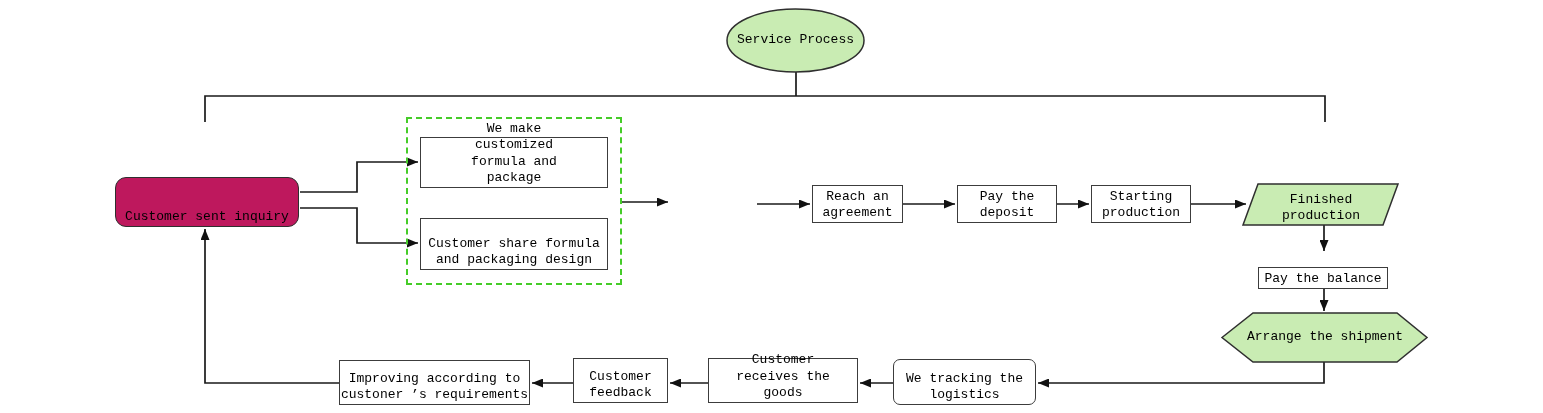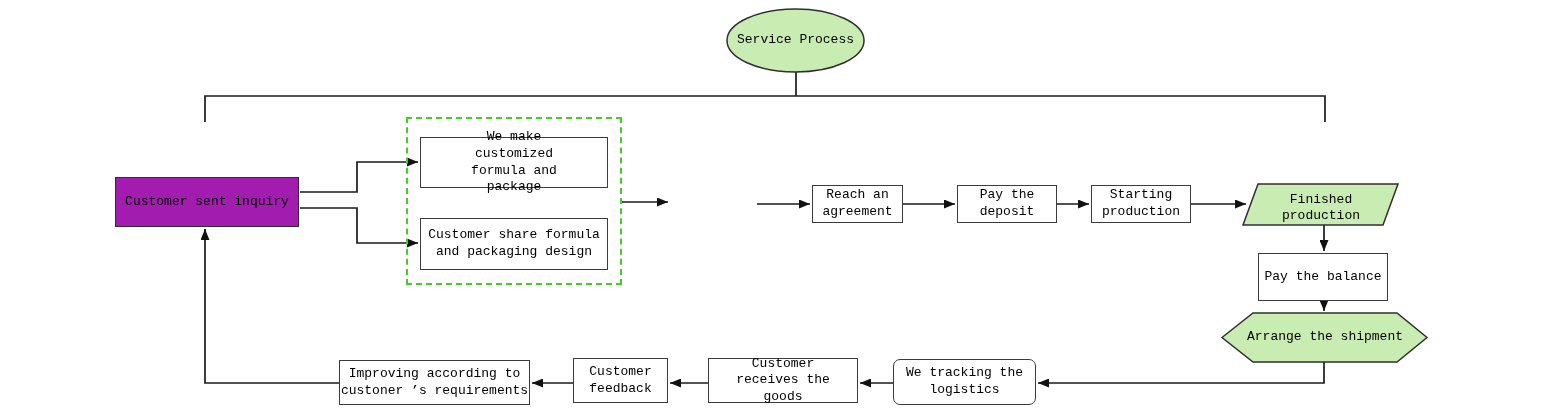--- a/index.html
+++ b/index.html
@@ -8,28 +8,28 @@
     width:1543px;height:413px;
     background:#ffffff;
     font-family:Liberation Mono, monospace;
     font-size:13px;
     color:#000;
     overflow:hidden;
   }
   #wires{position:absolute;left:0;top:0;width:1543px;height:413px;}
   .node{
     position:absolute;
-    display:flex;align-items:center;justify-content:center;
+    display:flex;align-items:flex-end;justify-content:center;
     text-align:center;
     line-height:1.28;
     box-sizing:border-box;
     background:#ffffff;
     border:1.4px solid #3c3c3c;
   }
-  .green{background:#a21caf;border-color:#2f2f2f;}
+  .green{background:#be185d;border-color:#2f2f2f;border-radius:11px;}
   .shape-label{
     position:absolute;
     display:flex;align-items:center;justify-content:center;
     text-align:center;
     line-height:1.28;
     box-sizing:border-box;
     background:transparent;border:none;
   }
   .dashed{
     position:absolute;
@@ -110,21 +110,21 @@
   </div>
 
   <div class="node" style="left:957px;top:185px;width:100px;height:38px;">
     <span>Pay the deposit</span>
   </div>
 
   <div class="node" style="left:1091px;top:185px;width:100px;height:38px;">
     <span>Starting production</span>
   </div>
 
-  <div class="node" style="left:1258px;top:253px;width:130px;height:48px;">
+  <div class="node" style="left:1258px;top:267px;width:130px;height:22px;">
     <span>Pay the balance</span>
   </div>
 
   <div class="node" style="left:893px;top:359px;width:143px;height:46px;border-radius:7px;">
     <span>We tracking the logistics</span>
   </div>
 
   <div class="node" style="left:708px;top:358px;width:150px;height:45px;">
     <span class="mw125">Customer receives the goods</span>
   </div>

